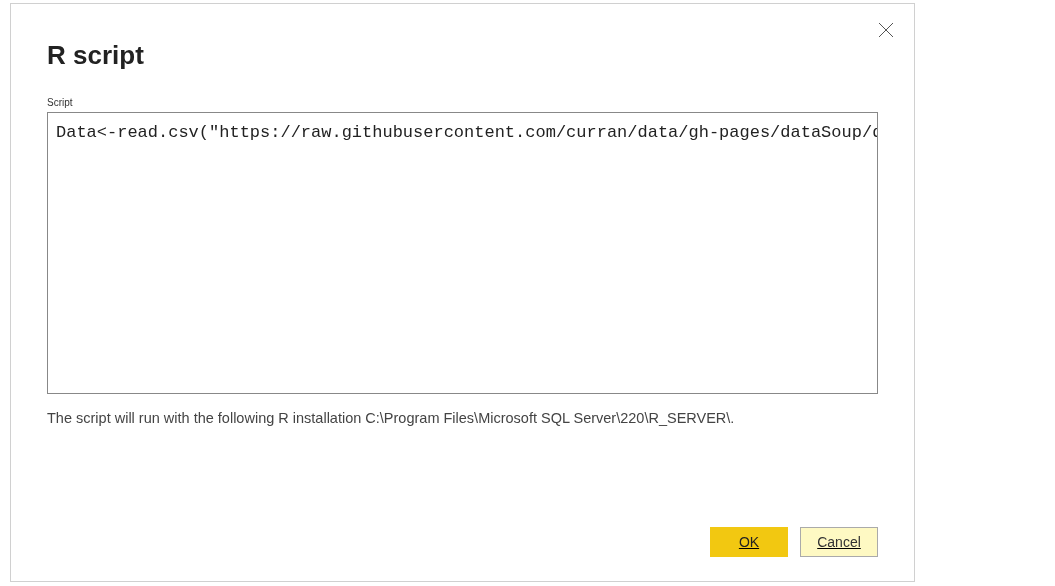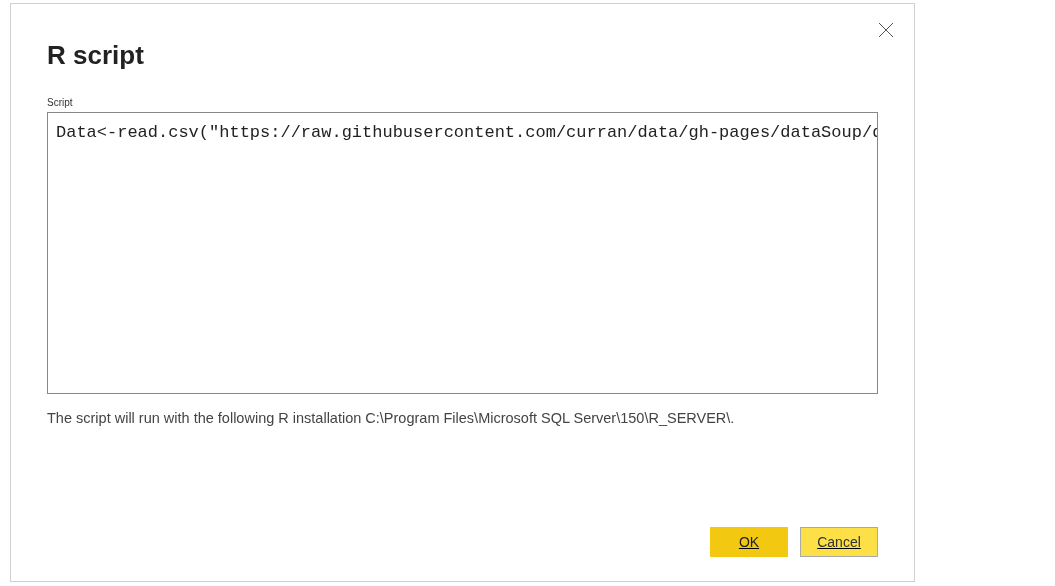--- a/index.html
+++ b/index.html
@@ -87,21 +87,21 @@
       display: inline-flex;
       align-items: center;
       justify-content: center;
     }
     .btn-primary {
       background: #f2c811;
       border: 1px solid #f2c811;
       color: #222;
     }
     .btn-secondary {
-      background: #fde047;
+      background: #fef9c3;
       border: 1px solid #aaa;
       color: #333;
     }
   </style>
 </head>
 <body>
 
 <div class="dialog">
 
   <div class="close-button">
@@ -111,21 +111,21 @@
     </svg>
   </div>
 
   <h1 class="dialog-title">R script</h1>
 
   <div class="field-label">Script</div>
 
   <textarea class="script-textarea" spellcheck="false" style="">Data&lt;-read.csv("https://raw.githubusercontent.com/curran/data/gh-pages/dataSoup/datasets.csv")</textarea>
 
   <div class="info-text">
-    <div>The script will run with the following R installation C:\Program Files\Microsoft SQL Server\150\R_SERVER\.</div>
+    <div>The script will run with the following R installation C:\Program Files\Microsoft SQL Server\220\R_SERVER\.</div>
   </div>
 
   <div class="button-row">
     <button class="btn btn-primary">OK</button>
     <button class="btn btn-secondary">Cancel</button>
   </div>
 
 </div>
 
 </body></html>

